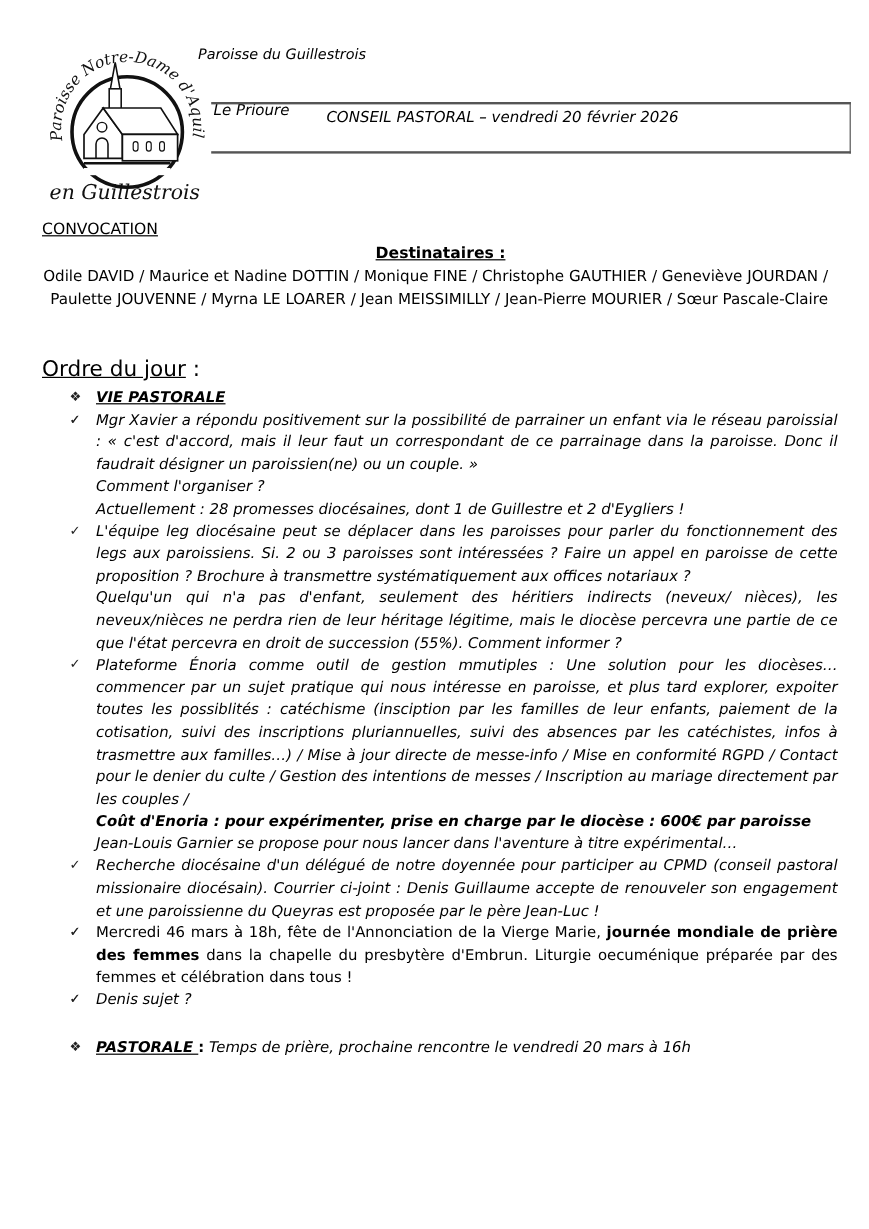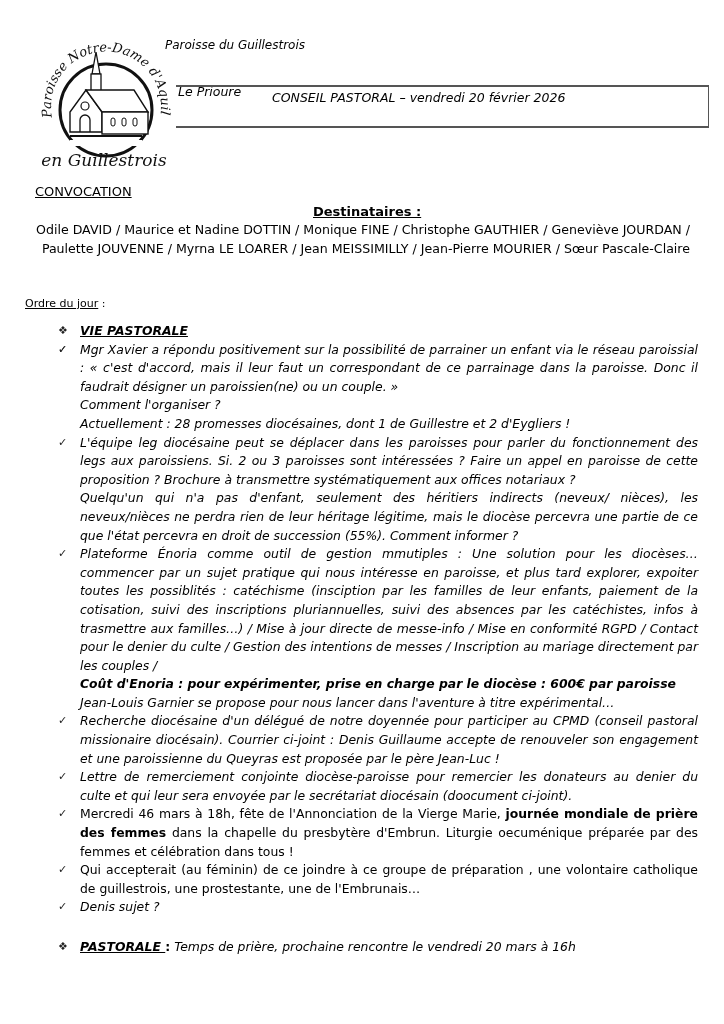--- a/index.html
+++ b/index.html
@@ -20,21 +20,21 @@
   #meeting-line1, #meeting-line2 { position: absolute; left: 0; right: 0; font-size: 12.5px; font-style: italic; }
   #meeting-line1 { top: 3px; padding-left: 96px; }
   #meeting-line2 { top: 21px; padding-left: 125px; }
 
   
   .txt { font-size: 12.4px; line-height: 18.6px; }
   #convocation { left: 35px; top: 184px; font-size: 13px; }
   #recipients-title { left: 313px; top: 204px; font-size: 13px; font-weight: bold; text-decoration: underline; }
   #recipients { left: 35px; top: 221px; width: 655px; font-size: 12.6px; line-height: 18.7px; text-align: right; }
 
-  #agenda-title { left: 25px; top: 297px; font-size: 11px; }
+  #agenda-title { left: 35px; top: 297px; font-size: 18px; }
   #agenda { left: 58px; top: 322px; width: 640px; }
   .row { position: relative; padding-left: 22px; text-align: justify; }
   .bullet { position: absolute; left: 0; top: 0; width: 18px; font-size: 11px; color: #222; }
   .gap { height: 18px; }
 </style>
 </head>
 <body>
 
 <div id="logo" class="abs">
   <svg width="150" height="140" viewBox="0 0 150 140">
@@ -78,23 +78,23 @@
   <div class="row">
     <span class="bullet">❖</span>
     <span class="it bd ul">VIE PASTORALE</span>
   </div>
   <div id="items">
       <div class="row"><span class="bullet">✓</span></div>
       <div class="row"><span class="bullet">✓</span><span class="it">Mgr Xavier a répondu positivement sur la possibilité de parrainer un enfant via le réseau paroissial : « c'est d'accord, mais il leur faut un correspondant de ce parrainage dans la paroisse. Donc il faudrait désigner un paroissien(ne) ou un couple. »</span><br><span class="it">Comment l'organiser ?</span><br><span class="it">Actuellement : 28 promesses diocésaines, dont 1 de Guillestre et 2 d'Eygliers !</span></div>
       <div class="row"><span class="bullet">✓</span><span class="it">L'équipe leg diocésaine peut se déplacer dans les paroisses pour parler du fonctionnement des legs aux paroissiens. Si. 2 ou 3 paroisses sont intéressées ? Faire un appel en paroisse de cette proposition ? Brochure à transmettre systématiquement aux offices notariaux ?</span><br><span class="it">Quelqu'un qui n'a pas d'enfant, seulement des héritiers indirects (neveux/ nièces), les neveux/nièces ne perdra rien de leur héritage légitime, mais le diocèse percevra une partie de ce que l'état percevra en droit de succession (55%). Comment informer ?</span></div>
       <div class="row"><span class="bullet">✓</span><span class="it">Plateforme Énoria comme outil de gestion mmutiples : Une solution pour les diocèses… commencer par un sujet pratique qui nous intéresse en paroisse, et plus tard explorer, expoiter toutes les possiblités : catéchisme (insciption par les familles de leur enfants, paiement de la cotisation, suivi des inscriptions pluriannuelles, suivi des absences par les catéchistes, infos à trasmettre aux familles…) / Mise à jour directe de messe-info / Mise en conformité RGPD / Contact pour le denier du culte / Gestion des intentions de messes / Inscription au mariage directement par les couples /</span><br><span class="it bd">Coût d'Enoria : pour expérimenter, prise en charge par le diocèse : 600€ par paroisse</span><br><span class="it">Jean-Louis Garnier se propose pour nous lancer dans l'aventure à titre expérimental…</span></div>
       <div class="row"><span class="bullet">✓</span><span class="it">Recherche diocésaine d'un délégué de notre doyennée pour participer au CPMD (conseil pastoral missionaire diocésain). Courrier ci-joint : Denis Guillaume accepte de renouveler son engagement et une paroissienne du Queyras est proposée par le père Jean-Luc !</span></div>
-      <div class="row"><span class="bullet">✓</span><span class="it">Lettre de remerciement conjointe diocèse-paroisse pour remercier les donateurs au denier du culte et qui leur sera envoyée par le secrétariat diocésain (doocument ci-joint).</span></div>
+      <div class="row"><span class="bullet">✓</span></div>
       <div class="row"><span class="bullet">✓</span><span>Mercredi 46 mars à 18h, fête de l'Annonciation de la Vierge Marie, </span><span class="bd">journée mondiale de prière des femmes</span><span> dans la chapelle du presbytère d'Embrun. Liturgie oecuménique préparée par des femmes et célébration dans tous !</span></div>
-      <div class="row"><span class="bullet">✓</span><span>Qui accepterait (au féminin) de ce joindre à ce groupe de préparation , une volontaire catholique de guillestrois, une prostestante, une de l'Embrunais…</span></div>
+      <div class="row"><span class="bullet">✓</span></div>
       <div class="row"><span class="bullet">✓</span><span class="it">Denis sujet ?</span></div>
     </div>
   <div class="gap"></div>
   <div class="row" style="margin-top:3px;">
     <span class="bullet">❖</span>
     <span class="it bd ul">PASTORALE </span><span class="bd">:</span><span class="it"> Temps de prière, prochaine rencontre le vendredi 20 mars à 16h</span>
   </div>
 </div>
 
 </body></html>

